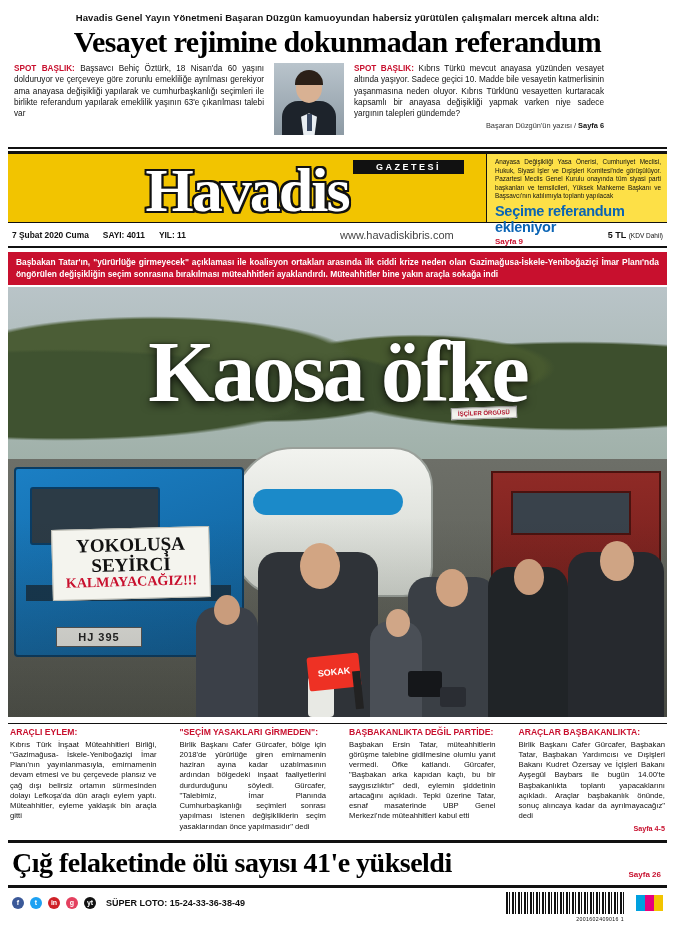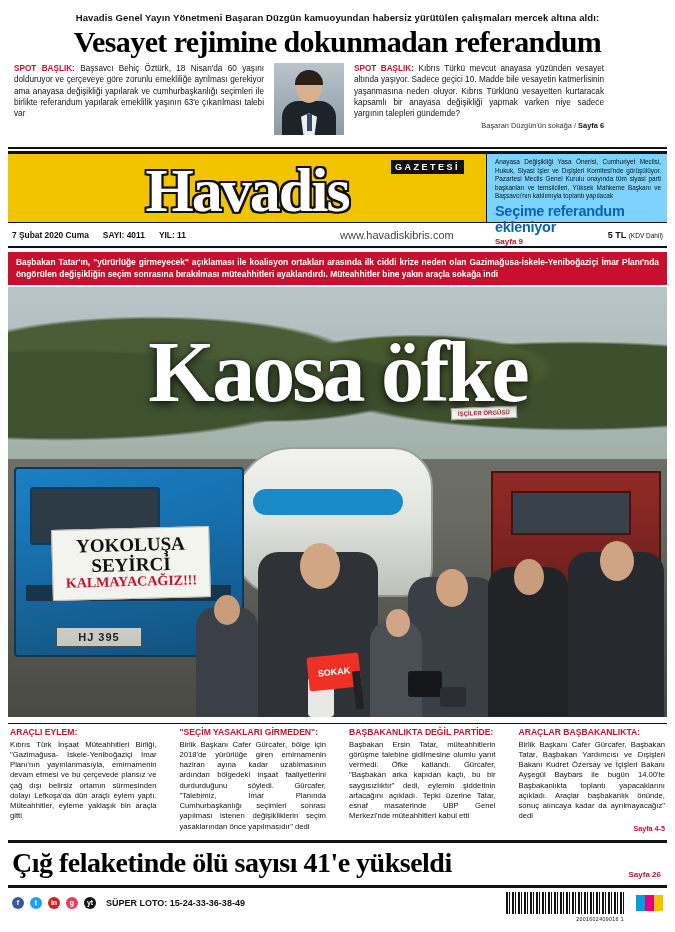--- a/index.html
+++ b/index.html
@@ -127,25 +127,25 @@
     margin-top: 4px;
   }
   .mast-gazetesi {
     position: absolute;
     right: 22px; top: 6px;
     background: #111;
     color: #fff;
     font-size: 9px;
     font-weight: bold;
     letter-spacing: 2.5px;
-    padding: 2px 4px;
+    padding: 2px 23px;
   }
   .mast-right {
     flex: 1 1 auto;
-    background: #7dd3fc;
+    background: #fde047;
     border-left: 1px solid #111;
     padding: 4px 6px 2px 8px;
     display: flex;
     flex-direction: column;
   }
   .mast-right-text {
     font-size: 6.4px;
     line-height: 1.32;
     color: #111;
     text-align: justify;
@@ -430,21 +430,21 @@
       <div class="teaser-photo">
         <div class="body"></div>
           <div class="shirt"></div>
           <div class="tie"></div>
         <div class="head"></div>
           <div class="hair"></div>
       </div>
       <div class="teaser-col right">
         <span class="spot">SPOT BAŞLIK:</span><span> Kıbrıs Türkü mevcut anayasa yüzünden vesayet altında yaşıyor. Sadece geçici 10. Madde bile vesayetin katmerlisinin yaşanmasına neden oluyor. Kıbrıs Türklünü vesayetten kurtaracak kapsamlı bir anayasa değişikliği yapmak varken niye sadece yargının talepleri gündemde?</span>
         <div class="byline">
-          <span>Başaran Düzgün'ün sokağa</span> /
+          <span>Başaran Düzgün'ün yazısı</span> /
           <b>Sayfa 6</b>
         </div>
       </div>
     </div>
   </div>
 
   <div class="masthead">
     <div class="mast-left">
       <div class="mast-title">Havadis</div>
       <div class="mast-gazetesi">GAZETESİ</div>

